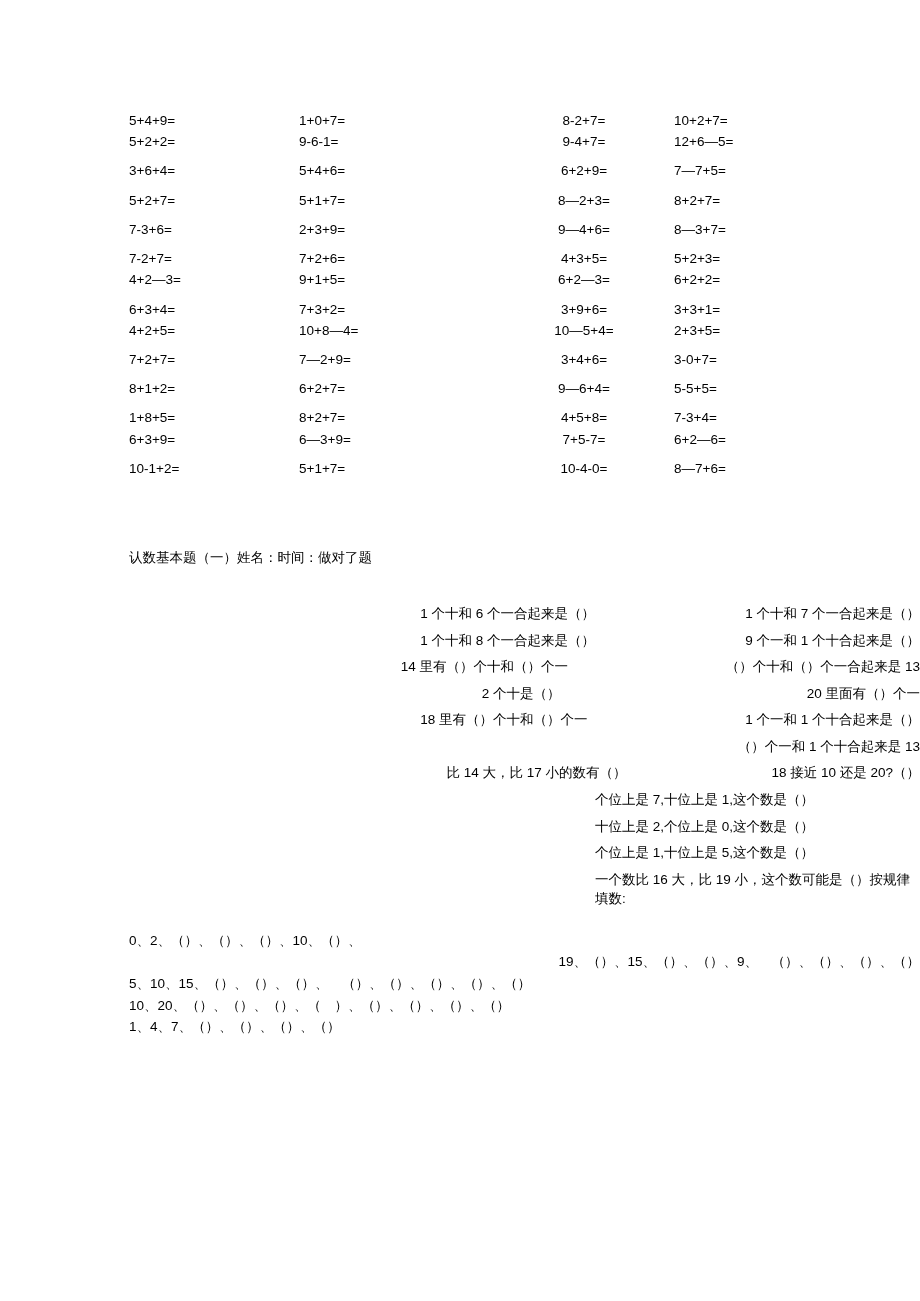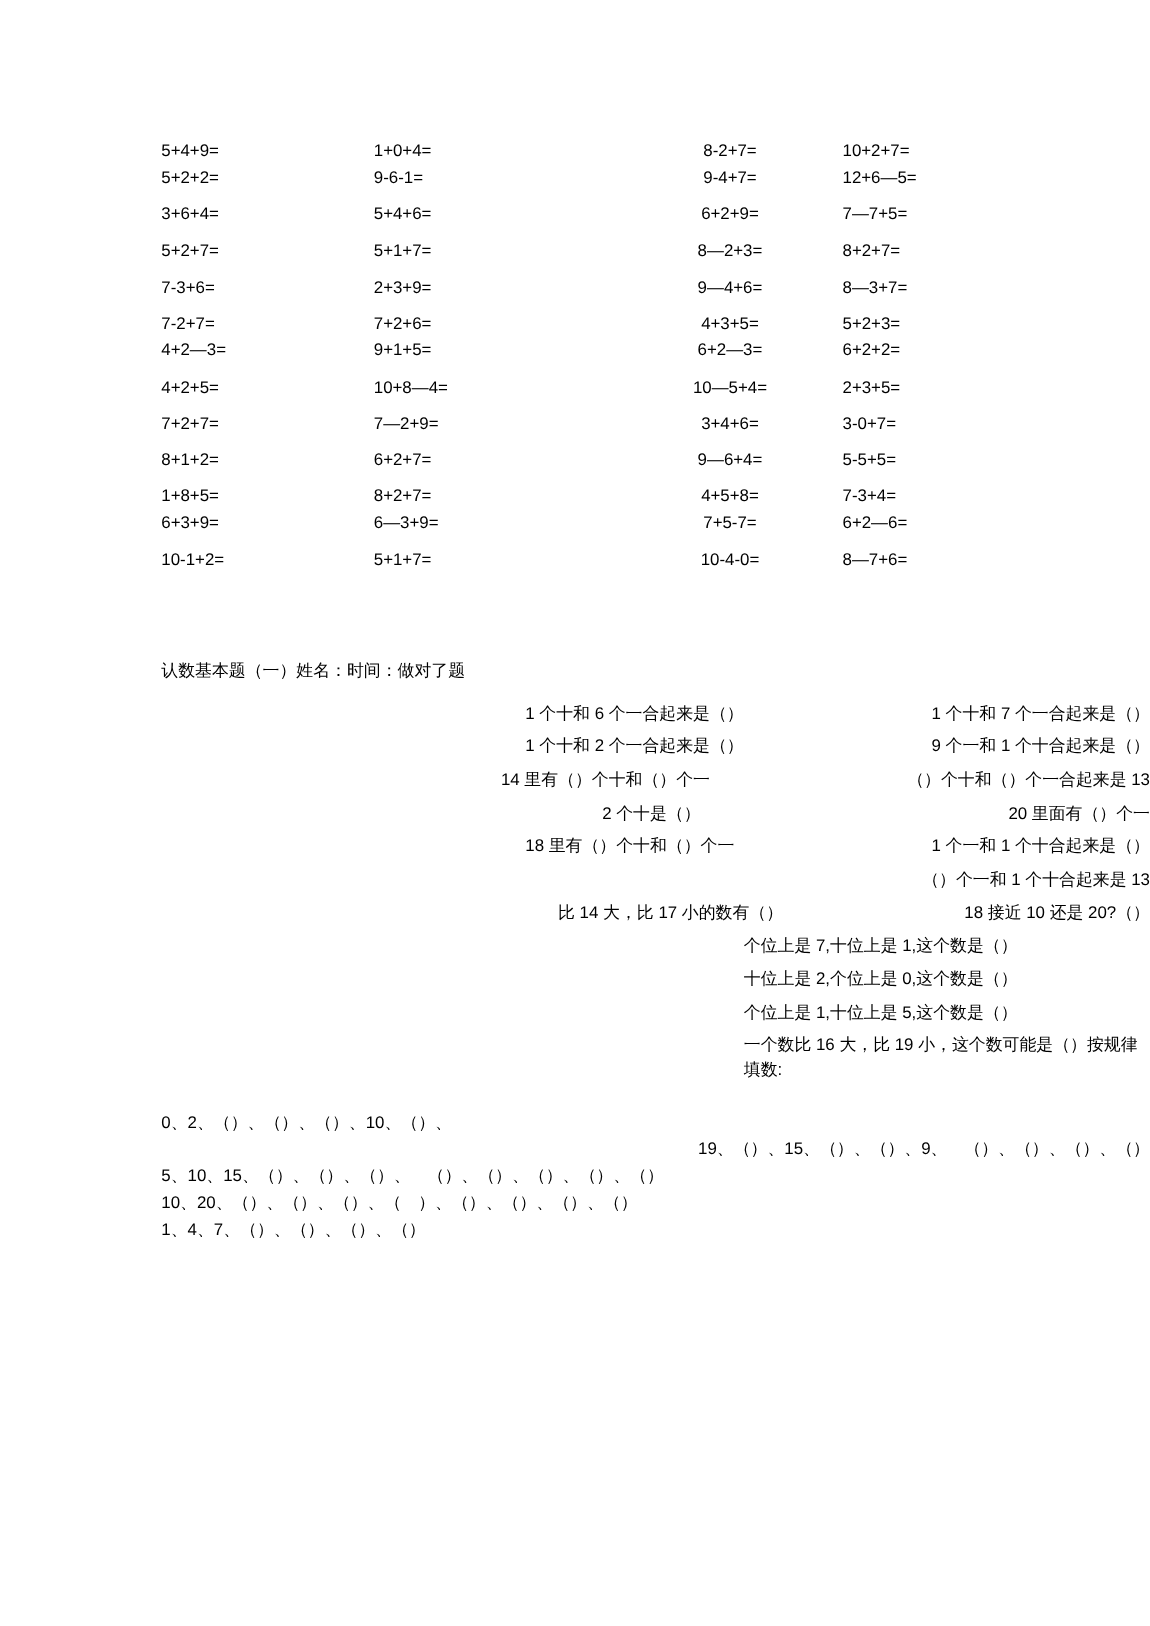--- a/index.html
+++ b/index.html
@@ -21,37 +21,37 @@
       vertical-align: top;
       padding-bottom: 3px;
       line-height: 1.35;
     }
     .c1 { width: 170px; }
     .c2 { width: 195px; }
     .c3 { width: 180px; text-align: center; }
     .gap td { padding-bottom: 11px; }
     .section-title {
       margin-top: 60px;
-      margin-bottom: 15px;
+      margin-bottom: 37px;
     }
     .qa-row { display: flex; margin-bottom: 7px; line-height: 1.45; justify-content: flex-end; }
     .qa-left { width: 325px; }
     .qa-right { }
     .seq-block { margin-top: 22px; line-height: 1.45; }
     .seq-block > div { margin-bottom: 2px; }
     .seq-gap-small { margin-bottom: 7px; text-align: right; }
   </style>
 </head>
 <body>
 
 <table class="eq-table">
   <tbody id="eq-tbody">
       <tr>
         <td class="c1">5+4+9=</td>
-        <td class="c2">1+0+4=</td>
+        <td class="c2">1+0+7=</td>
         <td class="c3">8-2+7=</td>
         <td>10+2+7=</td>
       </tr>
       <tr class="gap">
         <td class="c1">5+2+2=</td>
         <td class="c2">9-6-1=</td>
         <td class="c3">9-4+7=</td>
         <td>12+6—5=</td>
       </tr>
       <tr class="gap">
@@ -76,20 +76,26 @@
         <td class="c1">7-2+7=</td>
         <td class="c2">7+2+6=</td>
         <td class="c3">4+3+5=</td>
         <td>5+2+3=</td>
       </tr>
       <tr class="gap">
         <td class="c1">4+2—3=</td>
         <td class="c2">9+1+5=</td>
         <td class="c3">6+2—3=</td>
         <td>6+2+2=</td>
+      </tr>
+      <tr>
+        <td class="c1">6+3+4=</td>
+        <td class="c2">7+3+2=</td>
+        <td class="c3">3+9+6=</td>
+        <td>3+3+1=</td>
       </tr>
       <tr class="gap">
         <td class="c1">4+2+5=</td>
         <td class="c2">10+8—4=</td>
         <td class="c3">10—5+4=</td>
         <td>2+3+5=</td>
       </tr>
       <tr class="gap">
         <td class="c1">7+2+7=</td>
         <td class="c2">7—2+9=</td>
@@ -124,21 +130,21 @@
 </table>
 
 <div class="section-title">认数基本题（一）姓名：时间：做对了题</div>
 
 <div id="qa-container">
     <div class="qa-row">
       <div class="qa-left">1 个十和 6 个一合起来是（）</div>
       <div class="qa-right">1 个十和 7 个一合起来是（）</div>
     </div>
     <div class="qa-row">
-      <div class="qa-left">1 个十和 2 个一合起来是（）</div>
+      <div class="qa-left">1 个十和 8 个一合起来是（）</div>
       <div class="qa-right">9 个一和 1 个十合起来是（）</div>
     </div>
     <div class="qa-row">
       <div class="qa-left">14 里有（）个十和（）个一</div>
       <div class="qa-right">（）个十和（）个一合起来是 13</div>
     </div>
     <div class="qa-row">
       <div class="qa-left">2 个十是（）</div>
       <div class="qa-right">20 里面有（）个一</div>
     </div>

